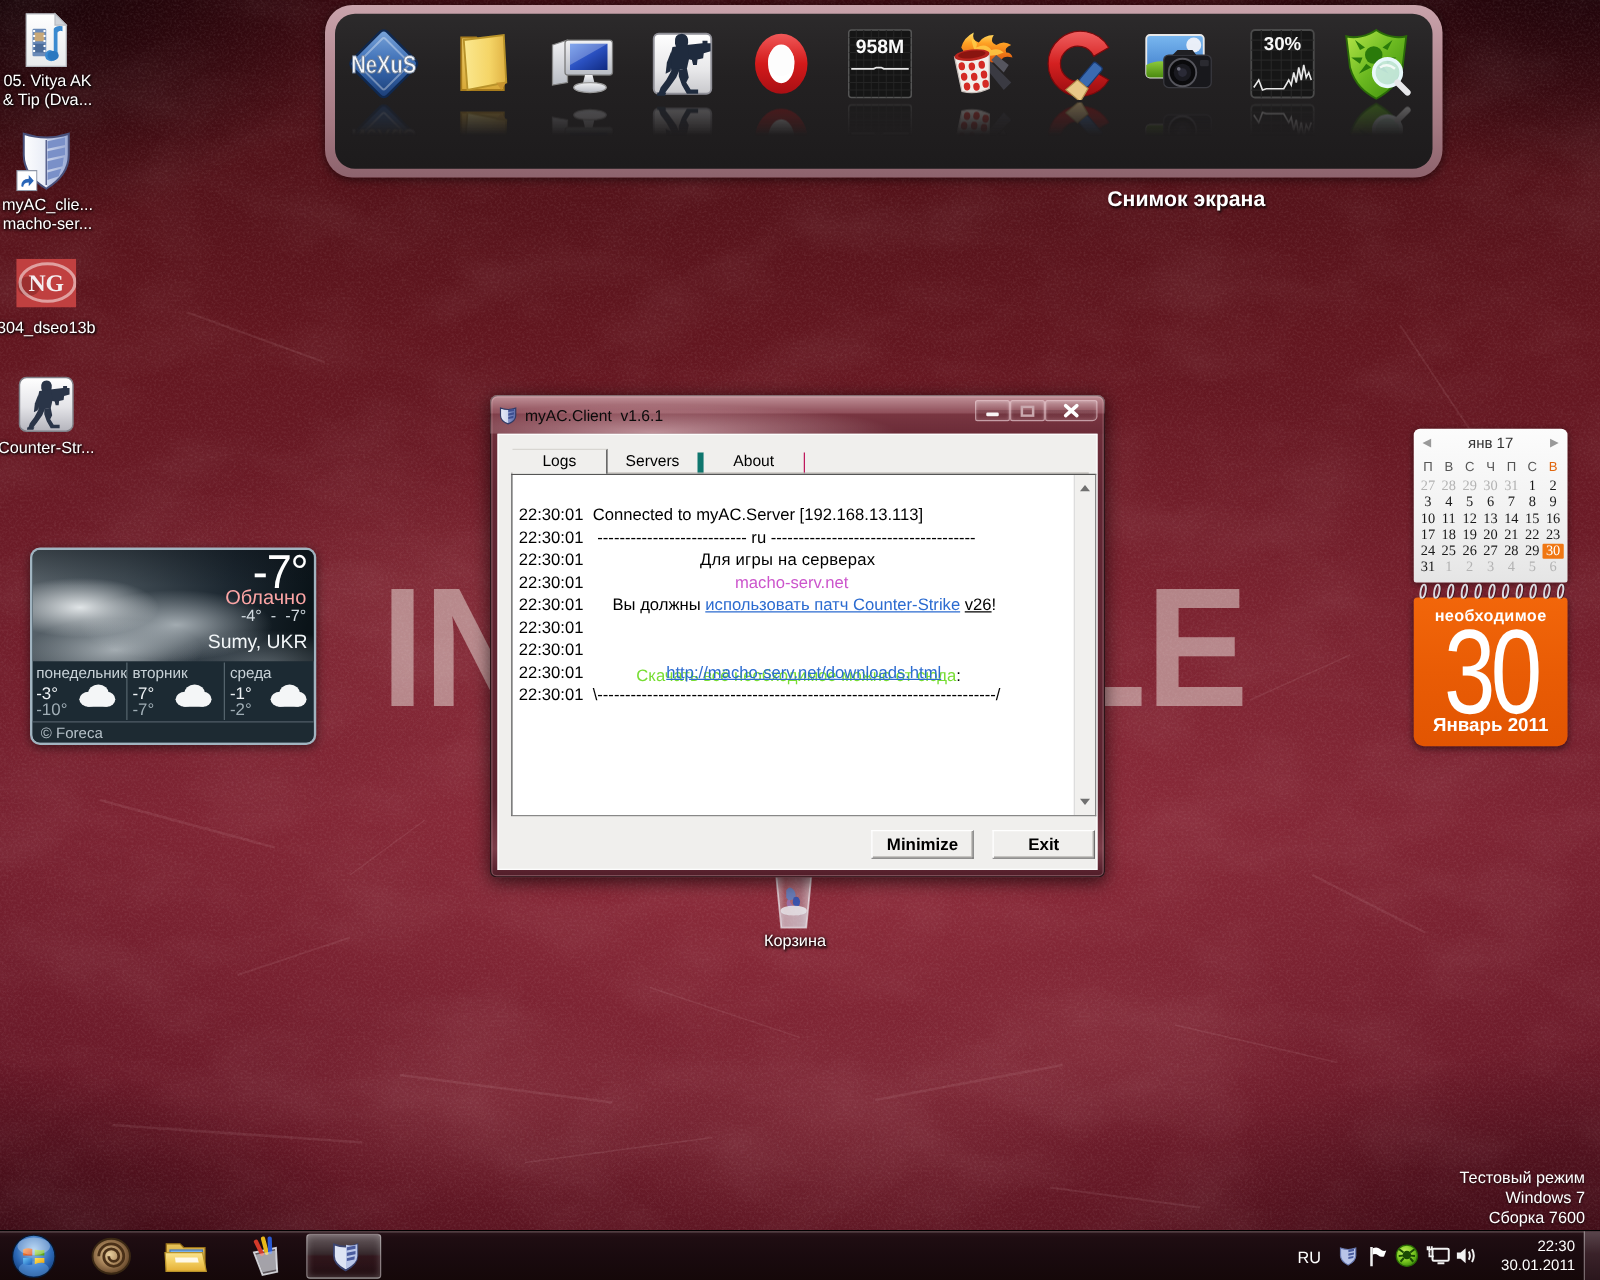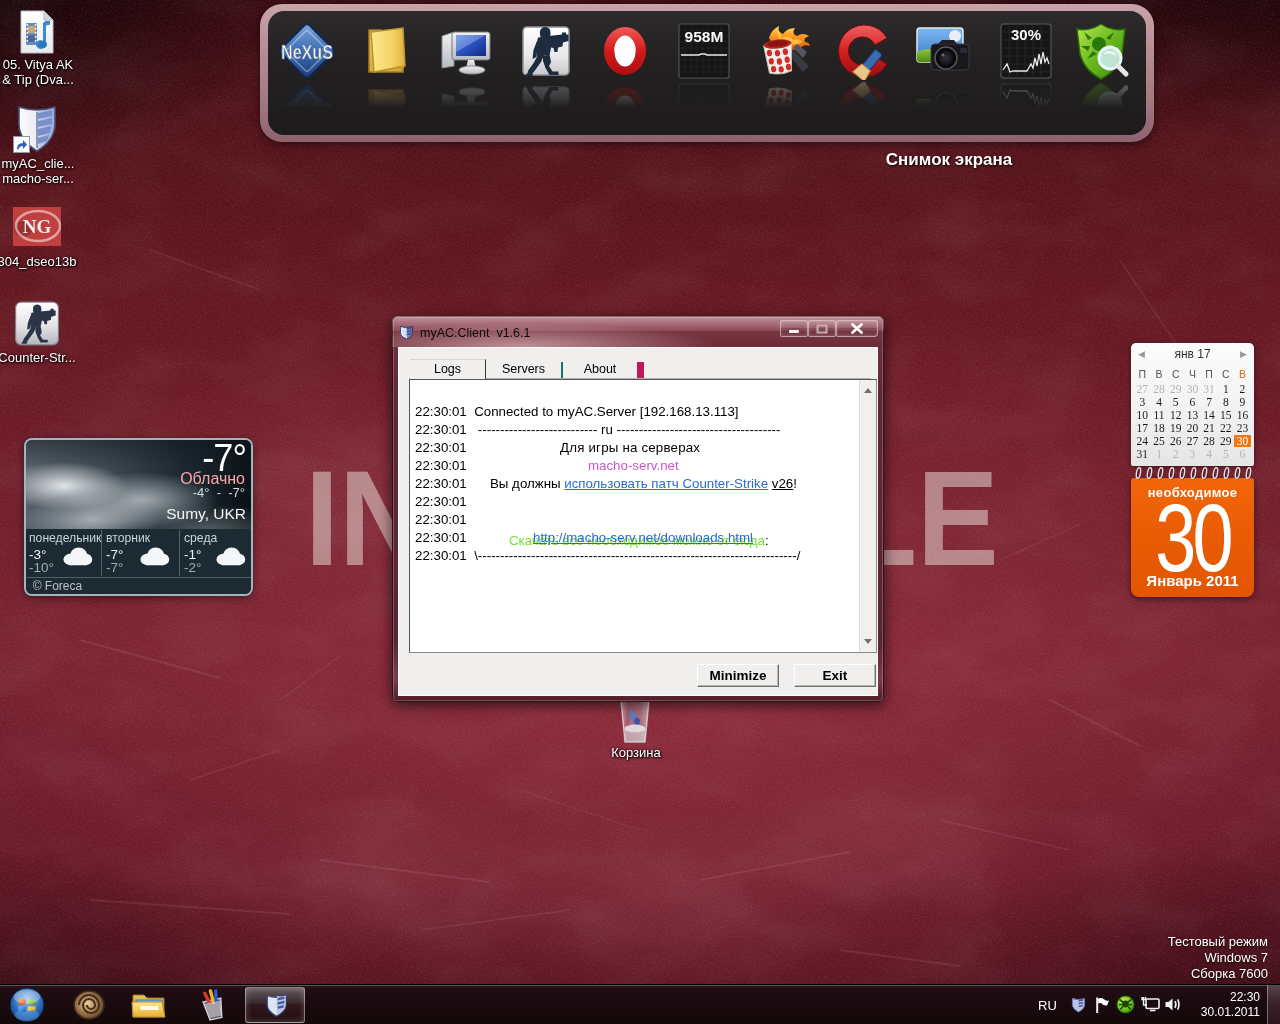--- a/index.html
+++ b/index.html
@@ -87,22 +87,22 @@
     box-shadow:inset 0 0 3px rgba(255,255,255,.2); }
   #bmin { left:388px; width:28px; }
   #bmax { left:416px; width:28px; }
   #bclose { left:444px; width:42px; border-radius:2px 2px 4px 2px; }
   #client { position:absolute; left:6px; top:31px; width:480px; height:349px;
     background:#f0efed; border:1px solid #fdfdfd; }
   .tab { position:absolute; background:#f0efed; font-size:12.5px; color:#000;
     text-align:center; }
   #tabrow-line { position:absolute; left:10px; top:30px; width:462px; height:1px; background:#b5b2ac; }
   #tab1 { left:11px; top:11px; width:76px; height:20px; border-top:1px solid #d8d6d2; border-right:1px solid #3c3c3c; z-index:3; padding-top:2px;}
-  #tab2 { left:87px; top:14px; width:77px; height:17px; border-right:2px solid #0f766e; padding-top:0px;text-align:center; }
-  #tab3 { left:164px; top:14px; width:81px; height:17px; border-right:7px solid #be185d; padding-top:0px; }
+  #tab2 { left:87px; top:14px; width:77px; height:17px; border-right:5px solid #0f766e; padding-top:0px;text-align:center; }
+  #tab3 { left:164px; top:14px; width:81px; height:17px; border-right:1px solid #be185d; padding-top:0px; }
   #logbox { position:absolute; left:10px; top:31px; width:468px; height:274px;
     background:#fff; border:1px solid #555; border-bottom-color:#888; border-right-color:#888; }
   #logtext { position:absolute; left:5px; top:23px; width:445px; font-size:13.3px;
     color:#000; line-height:18px; white-space:pre; }
   #scroll { position:absolute; right:0px; top:0px; width:17px; height:272px;
     background:#f1f0ee; border-left:1px solid #ddd; }
   .arr { position:absolute; left:4px; width:0; height:0; border-left:4px solid transparent; border-right:4px solid transparent; }
   #arrup { top:8px; border-bottom:5px solid #707070; }
   #arrdn { bottom:8px; border-top:5px solid #707070; }
   .wbtn { position:absolute; top:316px; height:23px; background:#f0efed;

